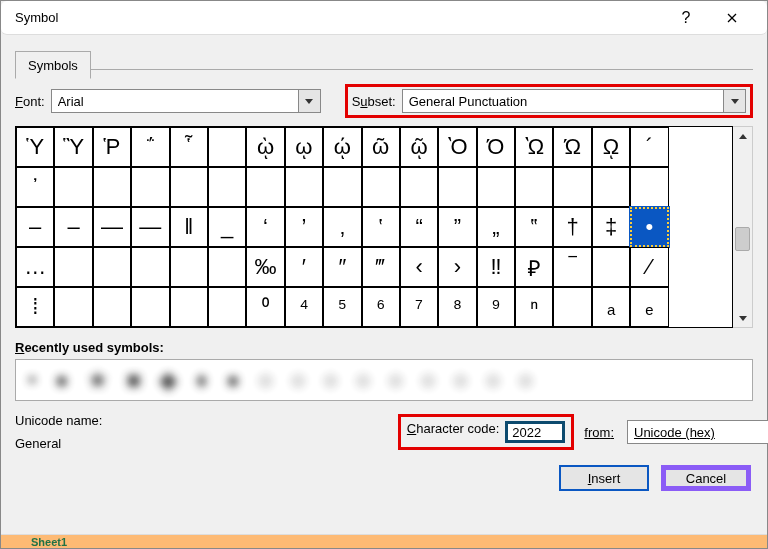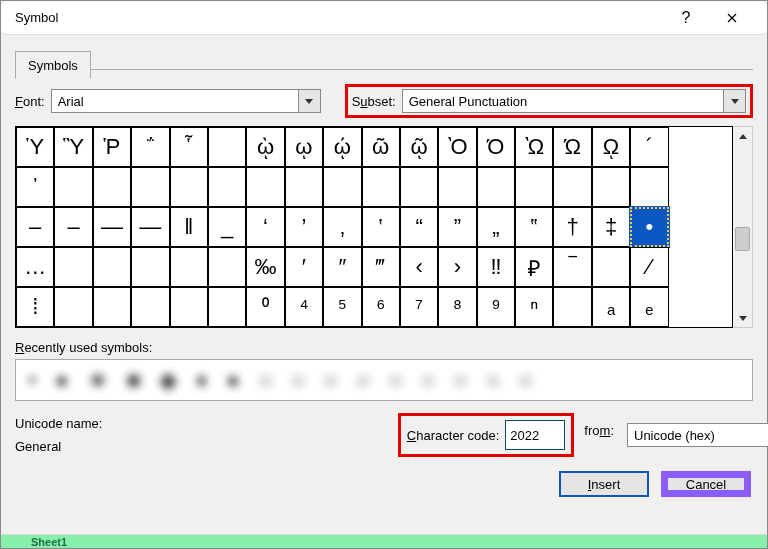--- a/index.html
+++ b/index.html
@@ -23,34 +23,34 @@
     .subset-group { display: flex; align-items: center; gap: 6px; flex: 1; border: 3px solid #e30000; padding: 2px 4px; margin-left: 18px; }
     .grid-wrap { margin-top: 8px; display: flex; }
     .grid { border: 1px solid #000; background: #fff; flex: 1; }
     .grid-row { display: flex; }
     .cell { width: 38.4px; height: 40px; border: 1px solid #000; display: flex; align-items: center; justify-content: center; font-family: Arial, sans-serif; font-size: 22px; background: #fff; position: relative; }
     .cell.selected { background: #0a57c2; color: #fff; border: 2px dotted #f8cc3a; outline: 1px solid #0a57c2; }
     .scrollbar { width: 20px; border: 1px solid #ccc; background: #f0f0f0; display: flex; flex-direction: column; border-left: none; }
     .sb-arrow { height: 18px; display: flex; align-items: center; justify-content: center; }
     .sb-track { flex: 1; position: relative; }
     .sb-thumb { position: absolute; left: 2px; right: 2px; top: 50%; height: 24px; background: #cdcdcd; border: 1px solid #aaa; border-radius: 2px; }
-    .section-label { margin-top: 12px; font-size: 13px; }
+    .section-label { margin-top: 12px; font-size: 13px; font-weight: bold; }
     .recent { margin-top: 4px; height: 42px; border: 1px solid #aaa; background: #fff; position: relative; overflow: hidden; }
     .blur-row { position: absolute; inset: 0; filter: blur(4px); opacity: 0.9; display: flex; align-items: center; gap: 18px; padding: 0 12px; font-size: 24px; color: #555; }
     .blur-row span { color: #333; }
     .bottom-area { margin-top: 12px; display: flex; align-items: center; gap: 10px; }
     .left-col { display: flex; flex-direction: column; gap: 8px; }
-    .charcode-group { border: 3px solid #e30000; padding: 4px 6px; display: flex; align-items: center; gap: 6px; margin-left: auto; }
-    .small-input { width: 60px; height: 30px; border: 1px solid #0c4a6e; padding: 0 4px; font-size: 13px; text-align: left; }
-    .from-group { display: flex; align-items: flex-start; gap: 6px; }
+    .charcode-group { border: 3px solid #e30000; padding: 4px 6px; display: flex; align-items: flex-start; gap: 6px; margin-left: auto; }
+    .small-input { width: 60px; height: 22px; border: 3px solid #0c4a6e; padding: 0 4px; font-size: 13px; text-align: left; }
+    .from-group { display: flex; align-items: center; gap: 6px; text-decoration: underline; }
     .from-select { width: 126px; margin-left: 7px; }
     .buttons { display: flex; justify-content: flex-end; gap: 12px; margin-top: 14px; padding-right: 2px; }
-    .btn { width: 90px; height: 26px; display: flex; align-items: center; justify-content: center; border: 7px solid #8b5cf6; background: #e5e5e5; font-size: 13px; }
+    .btn { width: 90px; height: 26px; display: flex; align-items: center; justify-content: center; border: 5px solid #8b5cf6; background: #e5e5e5; font-size: 13px; }
     .btn.primary { border: 2px solid #0a57c2; }
-    .footer-strip { height: 14px; background: #86efac; border-top: 1px solid #ddd; margin-top: 6px; position: relative; }
+    .footer-strip { height: 14px; background: #fdba74; border-top: 1px solid #ddd; margin-top: 6px; position: relative; }
     .sheet-tab { position: absolute; left: 30px; bottom: 0; font-size: 11px; color: #207245; font-weight: bold; }
     svg.icon { width: 10px; height: 10px; }
   </style>
 </head>
 <body>
 
 <div class="window">
   <div class="titlebar">
     <span class="title-text">Symbol</span>
     <div class="title-controls">

